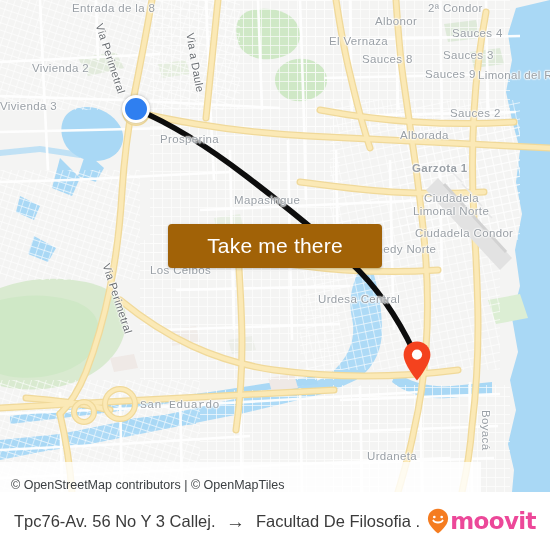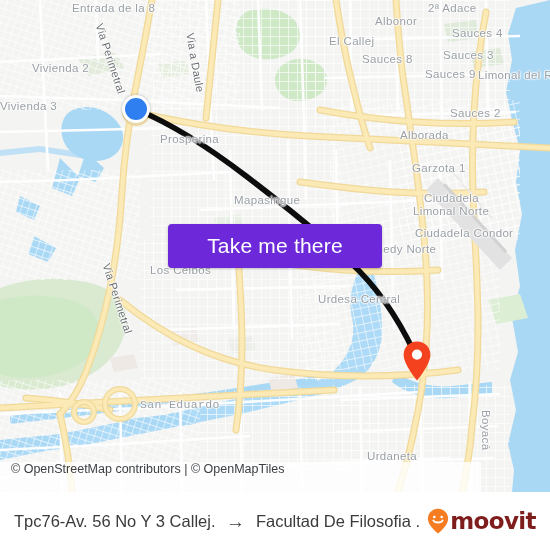--- a/index.html
+++ b/index.html
@@ -62,39 +62,39 @@
     position:absolute;
     z-index:41;
     width:30px;height:42px;
   }
 
   
   #take-me-there{
     position:absolute;
     left:168px;top:224px;
     width:214px;height:44px;
-    background:#6d28d9;
+    background:#a16207;
     border:none;border-radius:4px;
     color:#fff;
     font-size:21px;
     font-family:"Liberation Sans","DejaVu Sans",sans-serif;
     letter-spacing:.2px;
     cursor:pointer;
     z-index:60;
     box-shadow:0 1px 3px rgba(0,0,0,.22);
     display:flex;align-items:center;justify-content:center;
   }
 
   
   #attribution{
     position:absolute;
     left:0;bottom:0;
     width:481px;height:30px;
     background:rgba(255,255,255,.80);
-    display:flex;align-items:flex-start;
+    display:flex;align-items:flex-end;
     z-index:70;
   }
   #attribution .attr-text{
     margin-left:11px;
     font-size:12.5px;
     color:#3c4043;
     white-space:nowrap;
   }
 
   
@@ -126,21 +126,21 @@
     flex:0 0 auto;
   }
   #brand{
     display:flex;align-items:center;
     flex:0 0 auto;
     margin-left:6px;
   }
   #brand .brandname{
     font-size:23px;
     font-weight:bold;
-    color:#7f1d1d;
+    color:#ec4899;
     letter-spacing:-.6px;
     margin-left:1px;
     font-family:"DejaVu Sans","Liberation Sans",sans-serif;
   }
 </style>
 </head>
 <body>
 
 <div id="app">
 
@@ -341,34 +341,34 @@
       </g>
 
       <path d="M138 110
                C176 126 212 150 246 176
                C280 202 316 230 350 262
                C376 286 398 318 414 352" fill="none" stroke="#0d0d0d" stroke-width="5.6" stroke-linecap="round"></path>
     </svg>
 
     <div id="place-labels">
         <div class="maplabel" style="left: 72px; top: 2px;">Entrada de la 8</div>
-        <div class="maplabel" style="left: 428px; top: 2px;">2ª Adace</div>
+        <div class="maplabel" style="left: 428px; top: 2px;">2ª Condor</div>
         <div class="maplabel" style="left: 375px; top: 15px;">Albonor</div>
-        <div class="maplabel" style="left: 329px; top: 35px;">El Callej</div>
+        <div class="maplabel" style="left: 329px; top: 35px;">El Vernaza</div>
         <div class="maplabel" style="left: 452px; top: 27px;">Sauces 4</div>
         <div class="maplabel" style="left: 362px; top: 53px;">Sauces 8</div>
         <div class="maplabel" style="left: 443px; top: 49px;">Sauces 3</div>
         <div class="maplabel" style="left: 425px; top: 68px;">Sauces 9</div>
         <div class="maplabel" style="left: 478px; top: 69px;">Limonal del Río</div>
         <div class="maplabel" style="left: 400px; top: 95px; margin-top: 34px;">Alborada</div>
         <div class="maplabel" style="left: 450px; top: 107px;">Sauces 2</div>
         <div class="maplabel" style="left: 0px; top: 62px; margin-left: 32px;">Vivienda 2</div>
         <div class="maplabel" style="left: 0px; top: 100px; text-align: center;">Vivienda 3</div>
         <div class="maplabel" style="left: 160px; top: 133px;">Prosperina</div>
-        <div class="maplabel" style="left: 412px; top: 162px;">Garzota 1</div>
+        <div class="maplabel" style="left: 412px; top: 162px; font-weight: bold;">Garzota 1</div>
         <div class="maplabel" style="left: 424px; top: 192px;">Ciudadela</div>
         <div class="maplabel" style="left: 413px; top: 205px;">Limonal Norte</div>
         <div class="maplabel" style="left: 415px; top: 227px;">Ciudadela Condor</div>
         <div class="maplabel" style="left: 355px; top: 243px;">Kennedy Norte</div>
         <div class="maplabel" style="left: 234px; top: 194px;">Mapasingue</div>
         <div class="maplabel" style="left: 150px; top: 264px; text-align: center;">Los Celbos</div>
         <div class="maplabel" style="left: 318px; top: 293px;">Urdesa Central</div>
         <div class="maplabel" style="left: 140px; top: 398px; font-family: Liberation Mono, monospace;">San Eduardo</div>
         <div class="maplabel" style="left: 367px; top: 450px;">Urdaneta</div>
         <div class="maplabel" style="left: 492px; top: 410px; transform: rotate(90deg); transform-origin: left top;">Boyacá</div>

